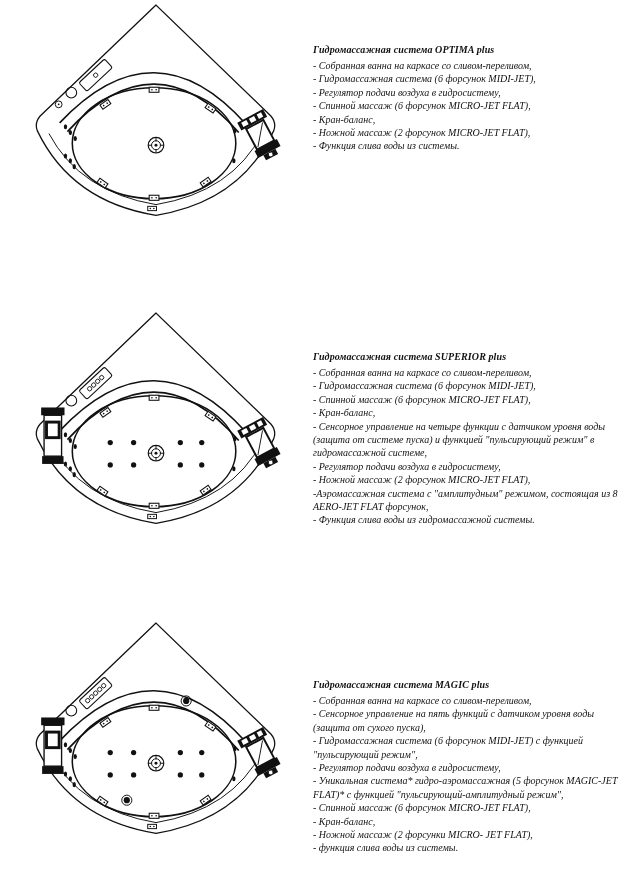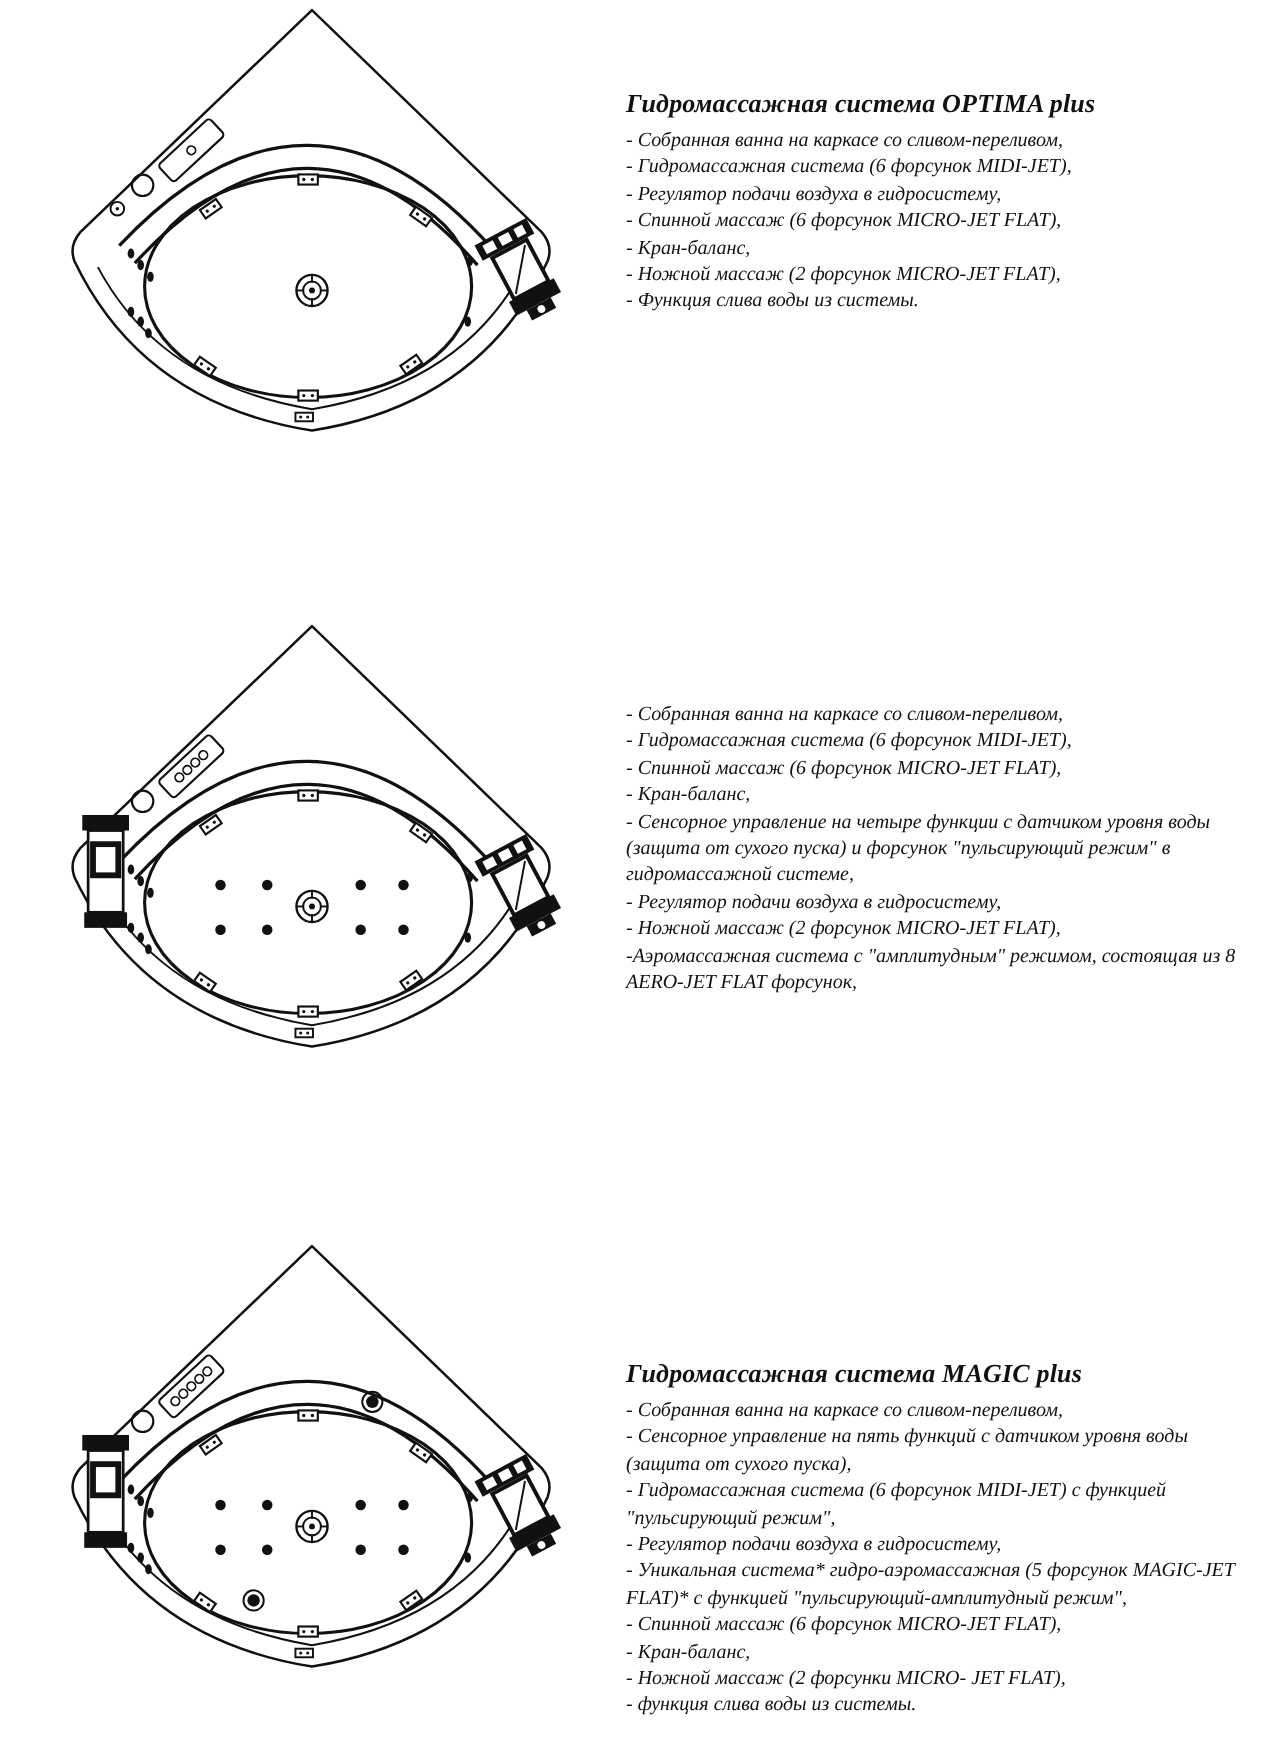--- a/index.html
+++ b/index.html
@@ -7,21 +7,21 @@
     position:relative;
     width:638px;height:876px;
     background:#ffffff;
     font-family:"Liberation Serif", serif;
     color:#111;
     overflow:hidden;
   }
   .tub-wrap{position:absolute;left:10px;width:292px;height:234px;}
   .text-block{position:absolute;left:313px;width:317px;}
   .system-title{
-    font-size:13px;font-weight:bold;font-style:italic;
+    font-size:10px;font-weight:bold;font-style:italic;
     margin:0 0 4px 0;letter-spacing:0.1px;
   }
   .feature-line{
     font-size:10px;font-style:italic;line-height:13.4px;font-family:Liberation Serif, serif;
   }
   svg{display:block;}
 </style>
 </head>
 <body>
 
@@ -214,29 +214,31 @@
         </g>
         <g transform="translate(44 131)">
        <rect x="-12" y="-29" width="24" height="8" fill="#111"></rect>
        <rect x="-9" y="-21" width="18" height="42" fill="#fff" stroke="#111" stroke-width="1.4"></rect>
        <rect x="-6.5" y="-14" width="13" height="16" fill="#fff" stroke="#111" stroke-width="3"></rect>
        <rect x="-11" y="21" width="22" height="8" fill="#111"></rect>
         </g>
       </svg>
     </div>
   <div class="text-block" style="top:351px;">
+    <h3 class="system-title">Гидромассажная система SUPERIOR plus</h3>
     <div class="features">
         <div class="feature-line">- Собранная ванна на каркасе со сливом-переливом,</div>
         <div class="feature-line">- Гидромассажная система (6 форсунок MIDI-JET),</div>
         <div class="feature-line">- Спинной массаж (6 форсунок MICRO-JET FLAT),</div>
         <div class="feature-line">- Кран-баланс,</div>
-        <div class="feature-line">- Сенсорное управление на четыре функции с датчиком уровня воды (защита от сухого пуска) и форсунок "пульсирующий режим" в гидромассажной системе,</div>
+        <div class="feature-line">- Сенсорное управление на четыре функции с датчиком уровня воды (защита от системе пуска) и функцией "пульсирующий режим" в гидромассажной системе,</div>
         <div class="feature-line">- Регулятор подачи воздуха в гидросистему,</div>
         <div class="feature-line">- Ножной массаж (2 форсунок MICRO-JET FLAT),</div>
         <div class="feature-line">-Аэромассажная система с "амплитудным" режимом, состоящая из 8 AERO-JET FLAT форсунок,</div>
+        <div class="feature-line">- Функция слива воды из гидромассажной системы.</div>
       </div>
   </div>
 </section>
 
 <section>
   <div class="tub-wrap" style="top:618px;">
       <svg width="292" height="234" viewBox="0 0 300 240" xmlns="http://www.w3.org/2000/svg">
         <path fill="none" stroke="#111" stroke-width="1.3" d="M150 5 L31 119 Q25 126 28 134 Q63 207 150 221 Q237 207 271 134 Q274 126 268 119 Z"></path>
         <path fill="none" stroke="#111" stroke-width="1" d="M40 137 Q72 197 150 210 Q228 197 259 137"></path>
         <path fill="none" stroke="#111" stroke-width="1.7" d="M51 126 Q149 22 243 128"></path>

